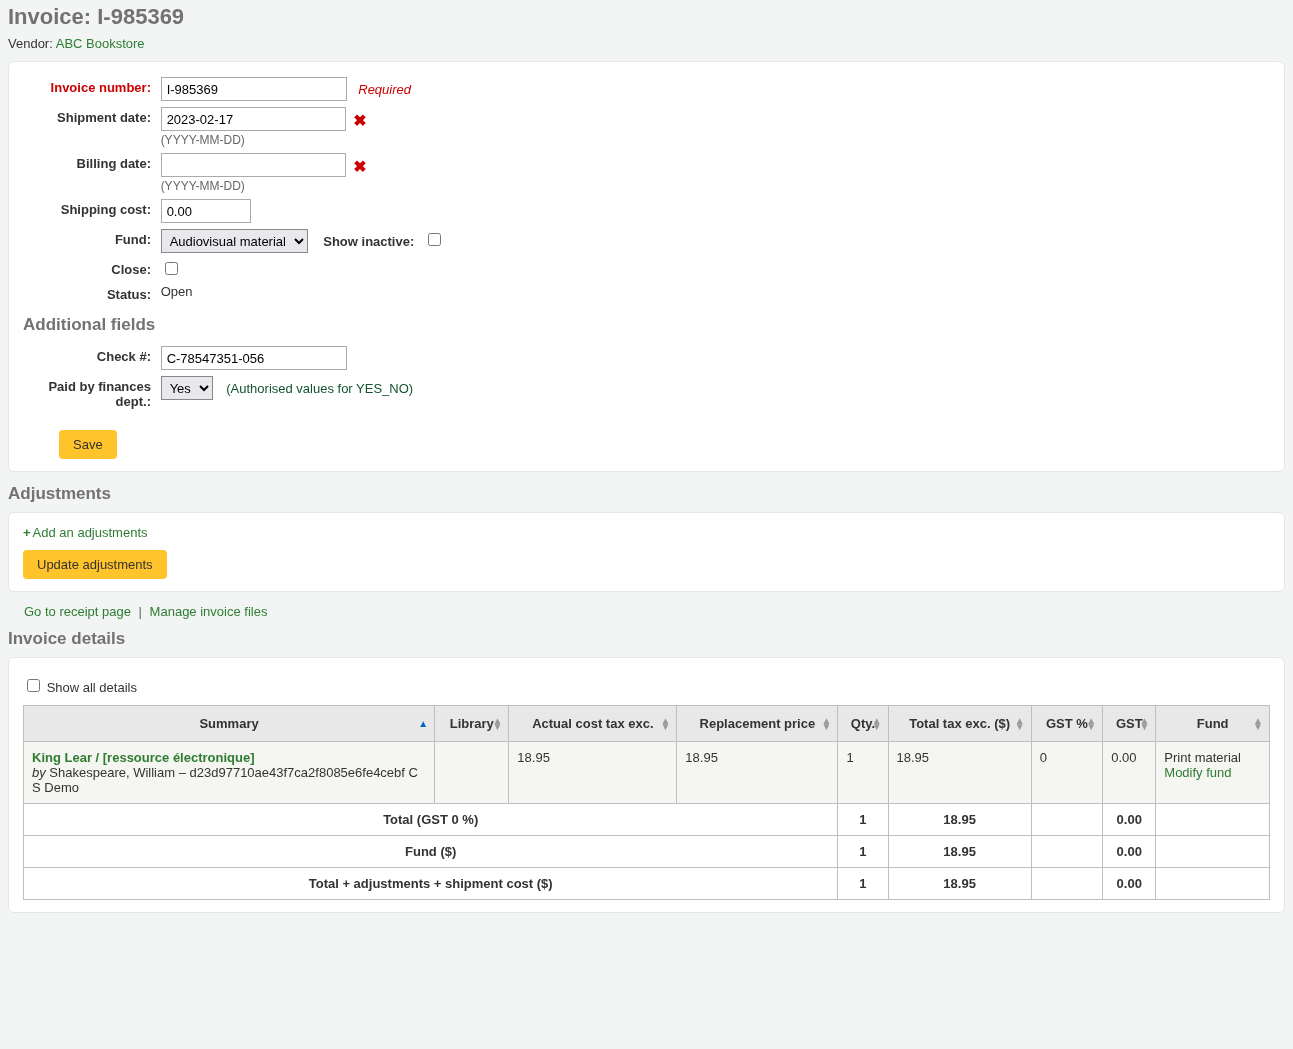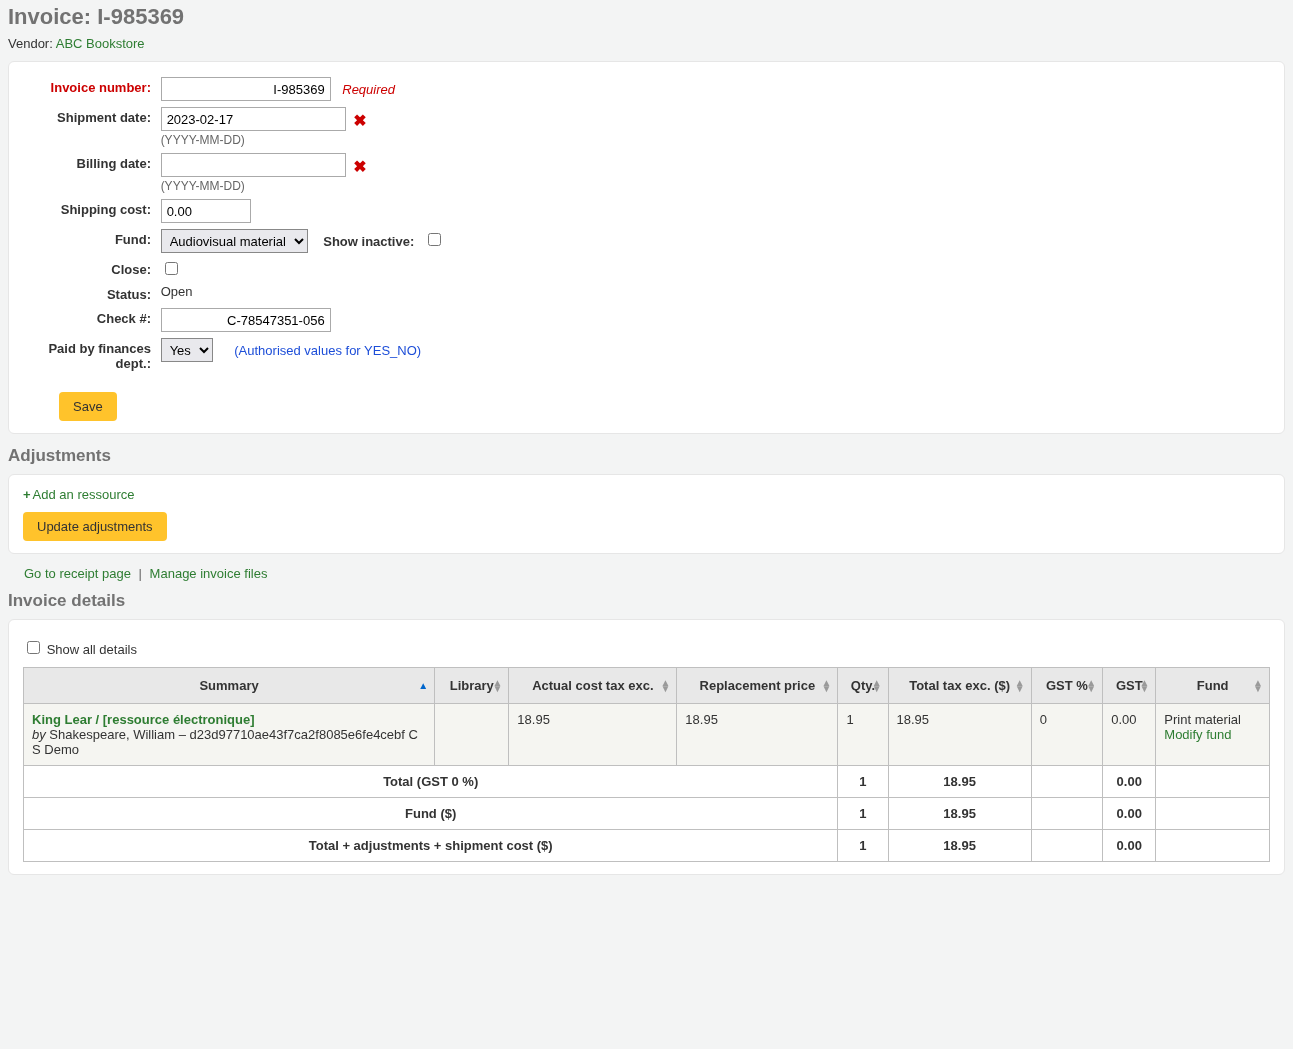--- a/index.html
+++ b/index.html
@@ -46,21 +46,21 @@
   }
   ol.form label.fld.req { color: #cc0000; }
   ol.form .hint { color: #666; font-size: 12px; margin-left: 136px; margin-top: 2px; }
   ol.form .inline { display: inline-block; vertical-align: top; }
   input[type=text] {
     border: 1px solid #aaa;
     padding: 3px 5px;
     font-size: 13px;
     height: 24px;
   }
-  .wide-input { width: 170px; text-align: right; }
+  .wide-input { width: 186px; }
   .date-input { width: 185px; text-align: left; }
   .small-input { width: 90px; }
   select {
     border: 1px solid #888;
     background: #e9e9ed;
     padding: 2px 4px;
     font-size: 13px;
     height: 24px;
   }
   .clear-x {
@@ -130,21 +130,21 @@
     text-align: center;
     font-weight: bold;
     background: #fff;
   }
   .summary-title { color: #2e7d32; font-weight: bold; }
   .summary-by { }
   .summary-by em { font-style: italic; }
   .hash { word-break: break-all; }
   .modify { color: #2e7d32; }
   .inline-label { font-weight: bold; margin: 0 6px 0 12px; }
-  .paren-note { margin-left: 18px; color: #1d4ed8; text-align: center; }
+  .paren-note { margin-left: 10px; color: #14532d; text-align: center; }
 </style>
 </head>
 <body>
 
 <h1>Invoice: I-985369</h1>
 <div class="vendor-line">
   <span>Vendor: </span><a>ABC Bookstore</a>
 </div>
 
 <div class="panel">
@@ -186,20 +186,21 @@
       <li>
         <label class="fld">Close:</label>
         <input type="checkbox" style="">
       </li>
       <li>
         <label class="fld">Status:</label>
         <span>Open</span>
       </li>
     </ol>
 
+    <h3>Additional fields</h3>
     <ol class="form">
       <li>
         <label class="fld">Check #:</label>
         <input type="text" class="wide-input" value="C-78547351-056" style="">
       </li>
       <li>
         <label class="fld">Paid by finances dept.:</label>
         <select>
           <option>Yes</option>
         </select>
@@ -210,21 +211,21 @@
     <div class="btn-row">
       <button class="btn">Save</button>
     </div>
   </fieldset>
 </div>
 
 <h3>Adjustments</h3>
 
 <div class="panel">
   <a class="add-link">
-    <span class="plus-icon">+</span><span>Add an ressource</span>
+    <span class="plus-icon">+</span><span>Add an adjustments</span>
   </a>
   <div>
     <button class="btn">Update adjustments</button>
   </div>
 </div>
 
 <div class="details-links">
   <a>Go to receipt page</a>
   <span class="pipe">|</span>
   <a>Manage invoice files</a>

